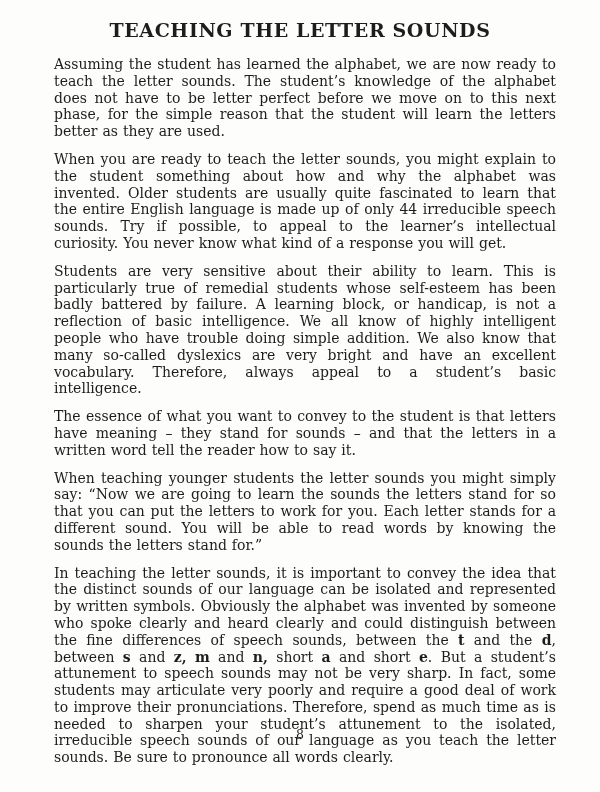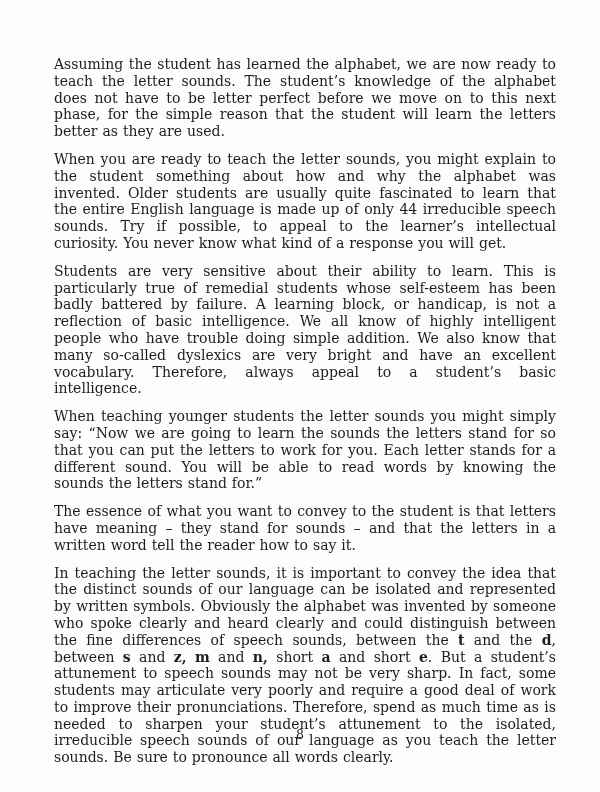--- a/index.html
+++ b/index.html
@@ -50,24 +50,25 @@
     left: 0;
     width: 100%;
     text-align: center;
     font-size: 12.5px;
   }
 </style>
 </head>
 <body>
 
 <div class="page">
+  <div class="page-title">TEACHING THE LETTER SOUNDS</div>
 
   <div class="content">
     <p>Assuming the student has learned the alphabet, we are now ready to teach the letter sounds. The student’s knowledge of the alphabet does not have to be letter perfect before we move on to this next phase, for the simple reason that the student will learn the letters better as they are used.</p>
     <p>When you are ready to teach the letter sounds, you might explain to the student something about how and why the alphabet was invented. Older students are usually quite fascinated to learn that the entire English language is made up of only 44 irreducible speech sounds. Try if possible, to appeal to the learner’s intellectual curiosity. You never know what kind of a response you will get.</p>
     <p>Students are very sensitive about their ability to learn. This is particularly true of remedial students whose self-esteem has been badly battered by failure. A learning block, or handicap, is not a reflection of basic intelligence. We all know of highly intelligent people who have trouble doing simple addition. We also know that many so-called dyslexics are very bright and have an excellent vocabulary. Therefore, always appeal to a student’s basic intelligence.</p>
+    <p>The essence of what you want to convey to the student is that letters have meaning – they stand for sounds – and that the letters in a written word tell the reader how to say it.</p>
     <p>When teaching younger students the letter sounds you might simply say: “Now we are going to learn the sounds the letters stand for so that you can put the letters to work for you. Each letter stands for a different sound. You will be able to read words by knowing the sounds the letters stand for.”</p>
-    <p>The essence of what you want to convey to the student is that letters have meaning – they stand for sounds – and that the letters in a written word tell the reader how to say it.</p>
     <p><span>In teaching the letter sounds, it is important to convey the idea that the distinct sounds of our language can be isolated and represented by written symbols. Obviously the alphabet was invented by someone who spoke clearly and heard clearly and could distinguish between the fine differences of speech sounds, between the </span><b>t</b><span> and the </span><b>d</b><span>, between </span><b>s</b><span> and </span><b>z,</b><span> </span><b>m</b><span> and </span><b>n,</b><span> short </span><b>a</b><span> and short </span><b>e</b><span>. But a student’s attunement to speech sounds may not be very sharp. In fact, some students may articulate very poorly and require a good deal of work to improve their pronunciations. Therefore, spend as much time as is needed to sharpen your student’s attunement to the isolated, irreducible speech sounds of our language as you teach the letter sounds. Be sure to pronounce all words clearly.</span></p>
   </div>
 
   <div class="page-number">8</div>
 </div>
 
 </body></html>

